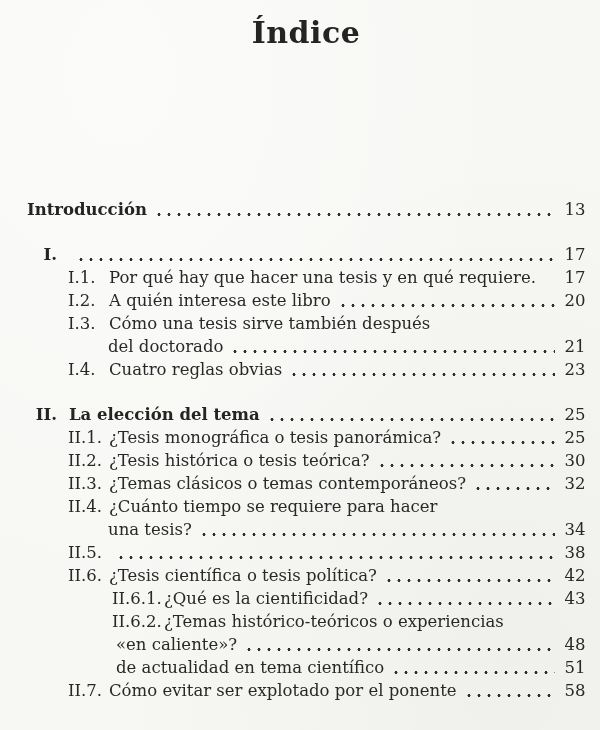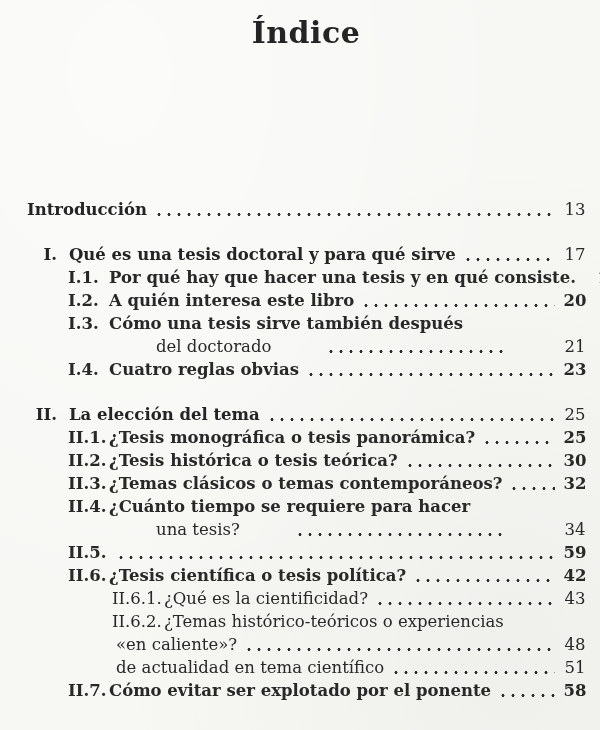--- a/index.html
+++ b/index.html
@@ -23,25 +23,25 @@
   .toc-row{
     display:flex;align-items:baseline;
     font-size:16.5px;line-height:23px;
     padding-right:12px;white-space:nowrap;margin-left:12px;
   }
   .num{flex:0 0 auto;}
   .txt{flex:0 0 auto;}
   .level-intro{padding-left:15px;}
   .level-chapter{padding-left:18px;}
   .level-chapter .num{width:27px;text-align:right;margin-right:12px;}
-  .level-section{padding-left:56px;font-weight:bold;}
+  .level-section{padding-left:56px;}
   .level-section .num{width:41px;}
   .level-subsection{padding-left:100px;}
   .level-subsection .num{width:52px;}
-  .level-section-cont{padding-left:96px;gap:48px;}
+  .level-section-cont{padding-left:96px;}
   .level-subsection-cont{padding-left:104px;}
   .gap{margin-top:22px;}
   .bold .num,.bold .txt{font-weight:bold;color:#242424;}
   .leader{
     flex:1 1 0;min-width:6px;
     align-self:flex-end;height:5px;
     margin:0 7px 4px 7px;
     background-image:radial-gradient(circle,#2e2e2e 1.3px,transparent 1.7px);
     background-size:10px 5px;
     background-repeat:repeat-x;
@@ -57,27 +57,26 @@
   <h1 class="page-title">Índice</h1>
   <div class="toc">
       <div class="toc-row level-intro bold">
 
     <span class="txt">Introducción</span>
     <span class="leader"></span>
     <span class="pg">13</span>
   </div>
       <div class="toc-row level-chapter bold gap">
     <span class="num">I.</span>
-    <span class="txt">Qué es una tesis doctoral y para qué sirve</span>
     <span class="leader"></span>
     <span class="pg">17</span>
   </div>
       <div class="toc-row level-section">
     <span class="num">I.1.</span>
-    <span class="txt">Por qué hay que hacer una tesis y en qué consiste.</span>
+    <span class="txt">Por qué hay que hacer una tesis y en qué requiere.</span>
     <span class="leader no-dots"></span>
     <span class="pg">17</span>
   </div>
       <div class="toc-row level-section">
     <span class="num">I.2.</span>
     <span class="txt">A quién interesa este libro</span>
     <span class="leader"></span>
     <span class="pg">20</span>
   </div>
       <div class="toc-row level-section">
@@ -128,21 +127,21 @@
   </div>
       <div class="toc-row level-section-cont">
     <span class="num"></span>
     <span class="txt">una tesis?</span>
     <span class="leader"></span>
     <span class="pg">34</span>
   </div>
       <div class="toc-row level-section">
     <span class="num">II.5.</span>
     <span class="leader"></span>
-    <span class="pg">59</span>
+    <span class="pg">38</span>
   </div>
       <div class="toc-row level-section">
     <span class="num">II.6.</span>
     <span class="txt">¿Tesis científica o tesis política?</span>
     <span class="leader"></span>
     <span class="pg">42</span>
   </div>
       <div class="toc-row level-subsection">
     <span class="num">II.6.1.</span>
     <span class="txt">¿Qué es la cientificidad?</span>

